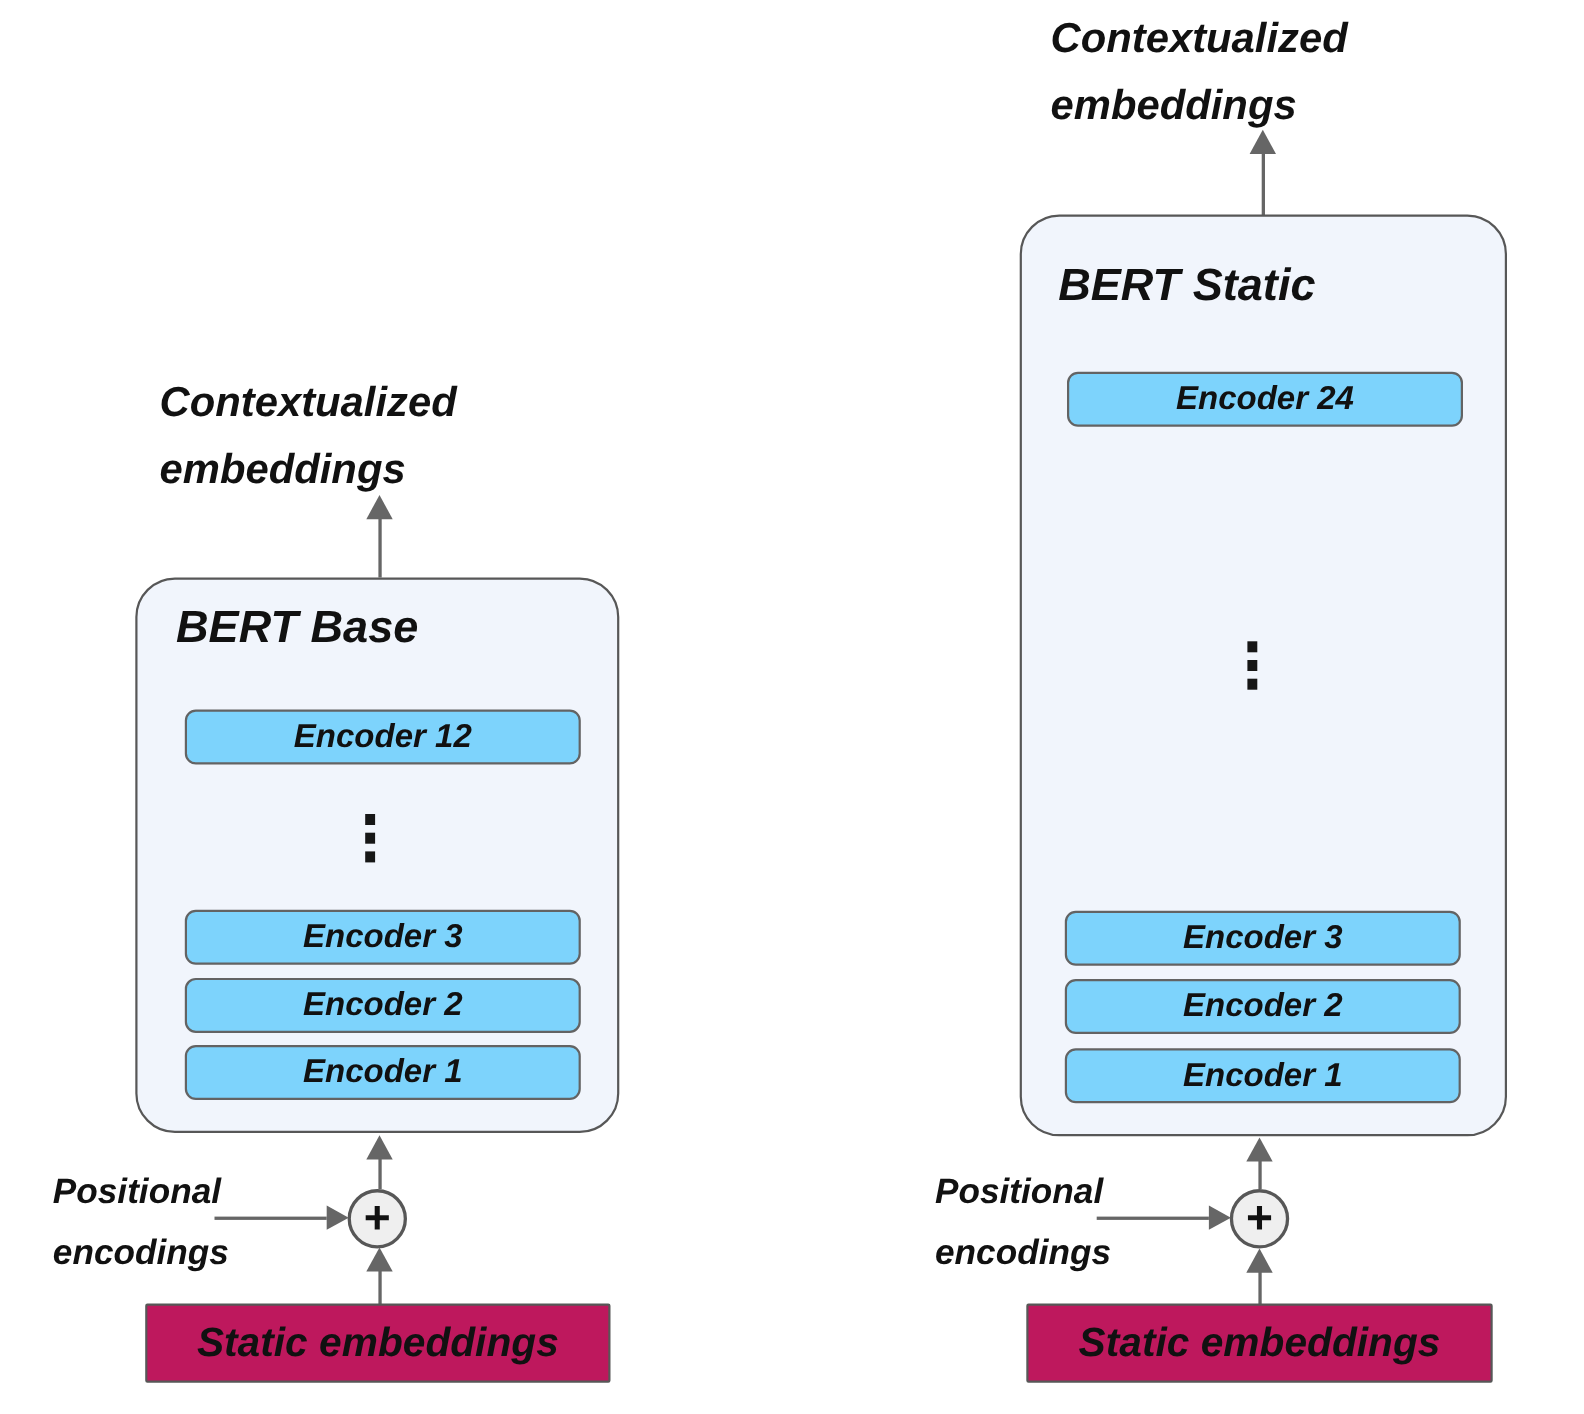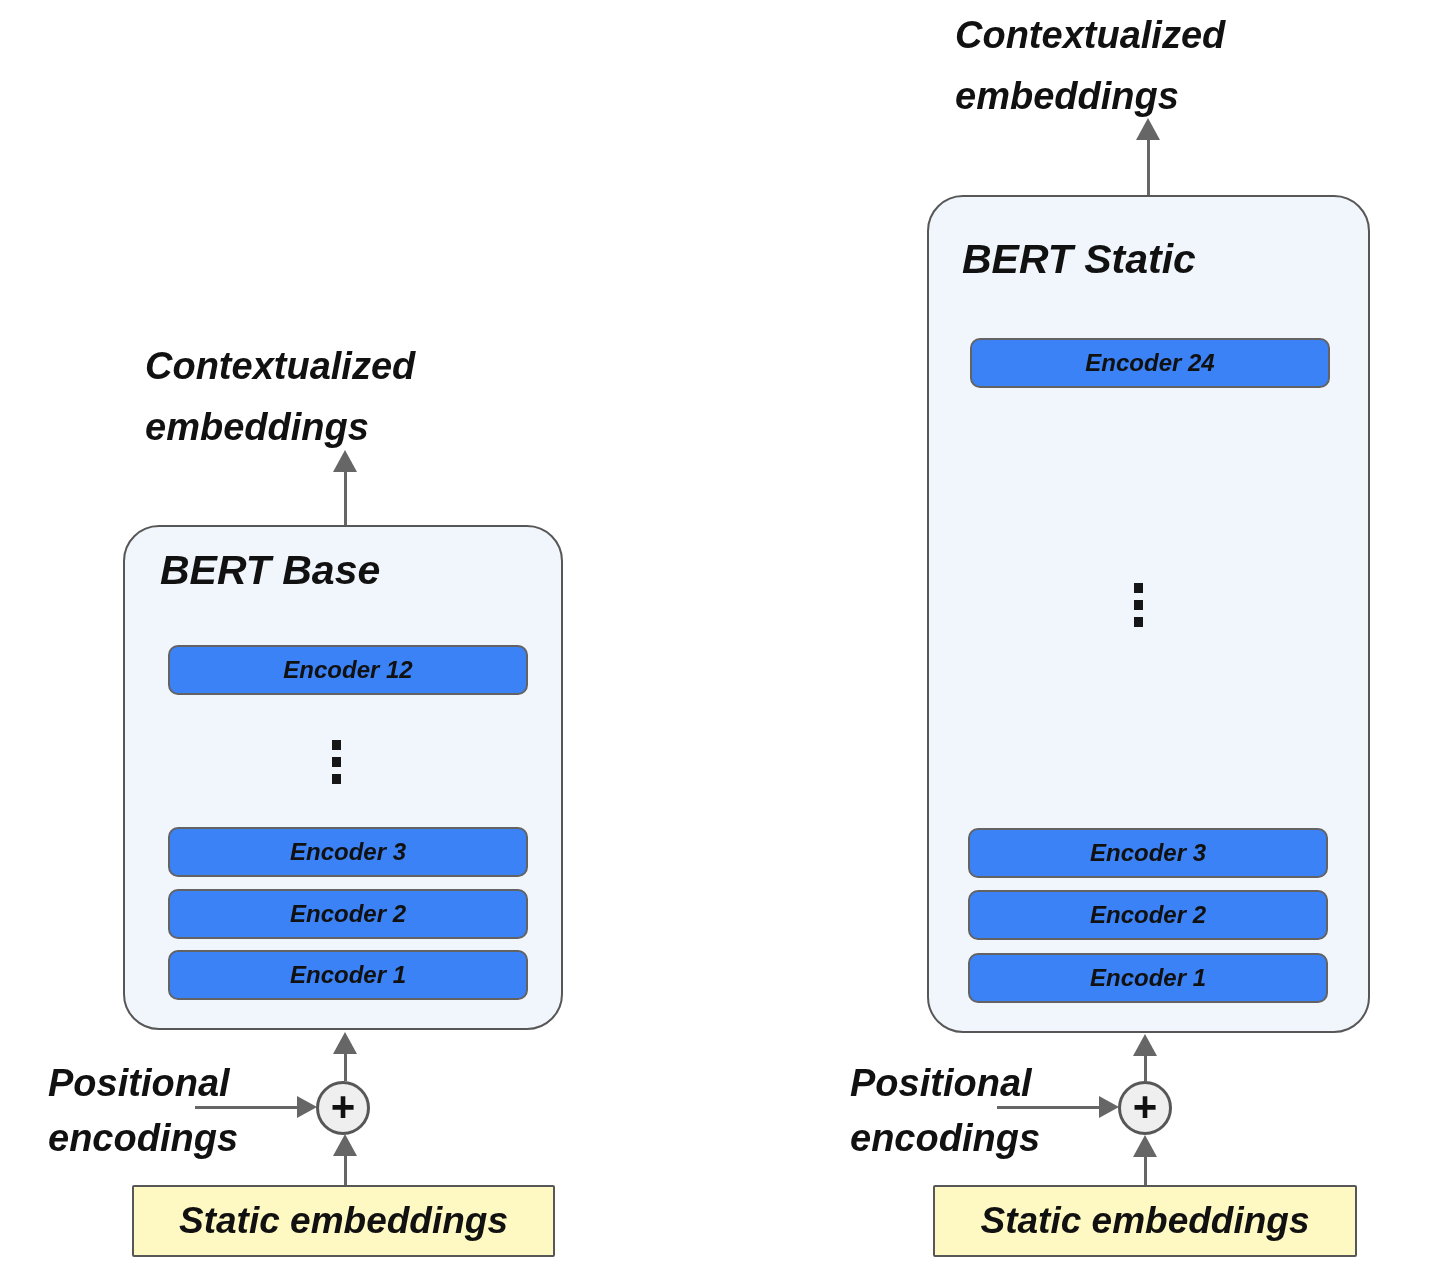--- a/index.html
+++ b/index.html
@@ -6,32 +6,32 @@
   .canvas {
     position:relative; width:1440px; height:1285px; background:#ffffff;
     font-family:"Liberation Sans","DejaVu Sans",sans-serif;
     font-style:italic; color:#111111; overflow:hidden;
   }
   .model-box {
     position:absolute; background:#f1f5fc; border:2.5px solid #575757;
     border-radius:36px; box-sizing:border-box;
   }
   .enc {
-    position:absolute; background:#3b82f6; border:2px solid #636363;
+    position:absolute; background:#7dd3fc; border:2px solid #636363;
     border-radius:10px; box-sizing:border-box;
     display:flex; align-items:center; justify-content:center;
-    font-size:24px; font-weight:600;
+    font-size:30px; font-weight:600;
   }
   .model-title { position:absolute; font-size:41px; font-weight:600; white-space:nowrap; }
   .out-label  { position:absolute; text-align:left; font-size:38px; font-weight:600; line-height:61px; }
   .out-label span { display:block; }
-  .pos-label  { position:absolute; font-size:38px; font-weight:600; line-height:55px;font-style:italic; }
+  .pos-label  { position:absolute; font-size:32px; font-weight:600; line-height:55px;font-style:italic; }
   .pos-label span { display:block; }
   .static-box {
-    position:absolute; background:#fef9c3; border:2.5px solid #575757;
+    position:absolute; background:#be185d; border:2.5px solid #575757;
     box-sizing:border-box; border-radius:2px;
     display:flex; align-items:center; justify-content:center;
     font-size:37px; font-weight:600;
   }
   .vline { position:absolute; width:3px; background:#666666; }
   .hline { position:absolute; height:3px; background:#666666; }
   .ah-up {
     position:absolute; width:0; height:0;
     border-left:12px solid transparent; border-right:12px solid transparent;
     border-bottom:22px solid #666666;

